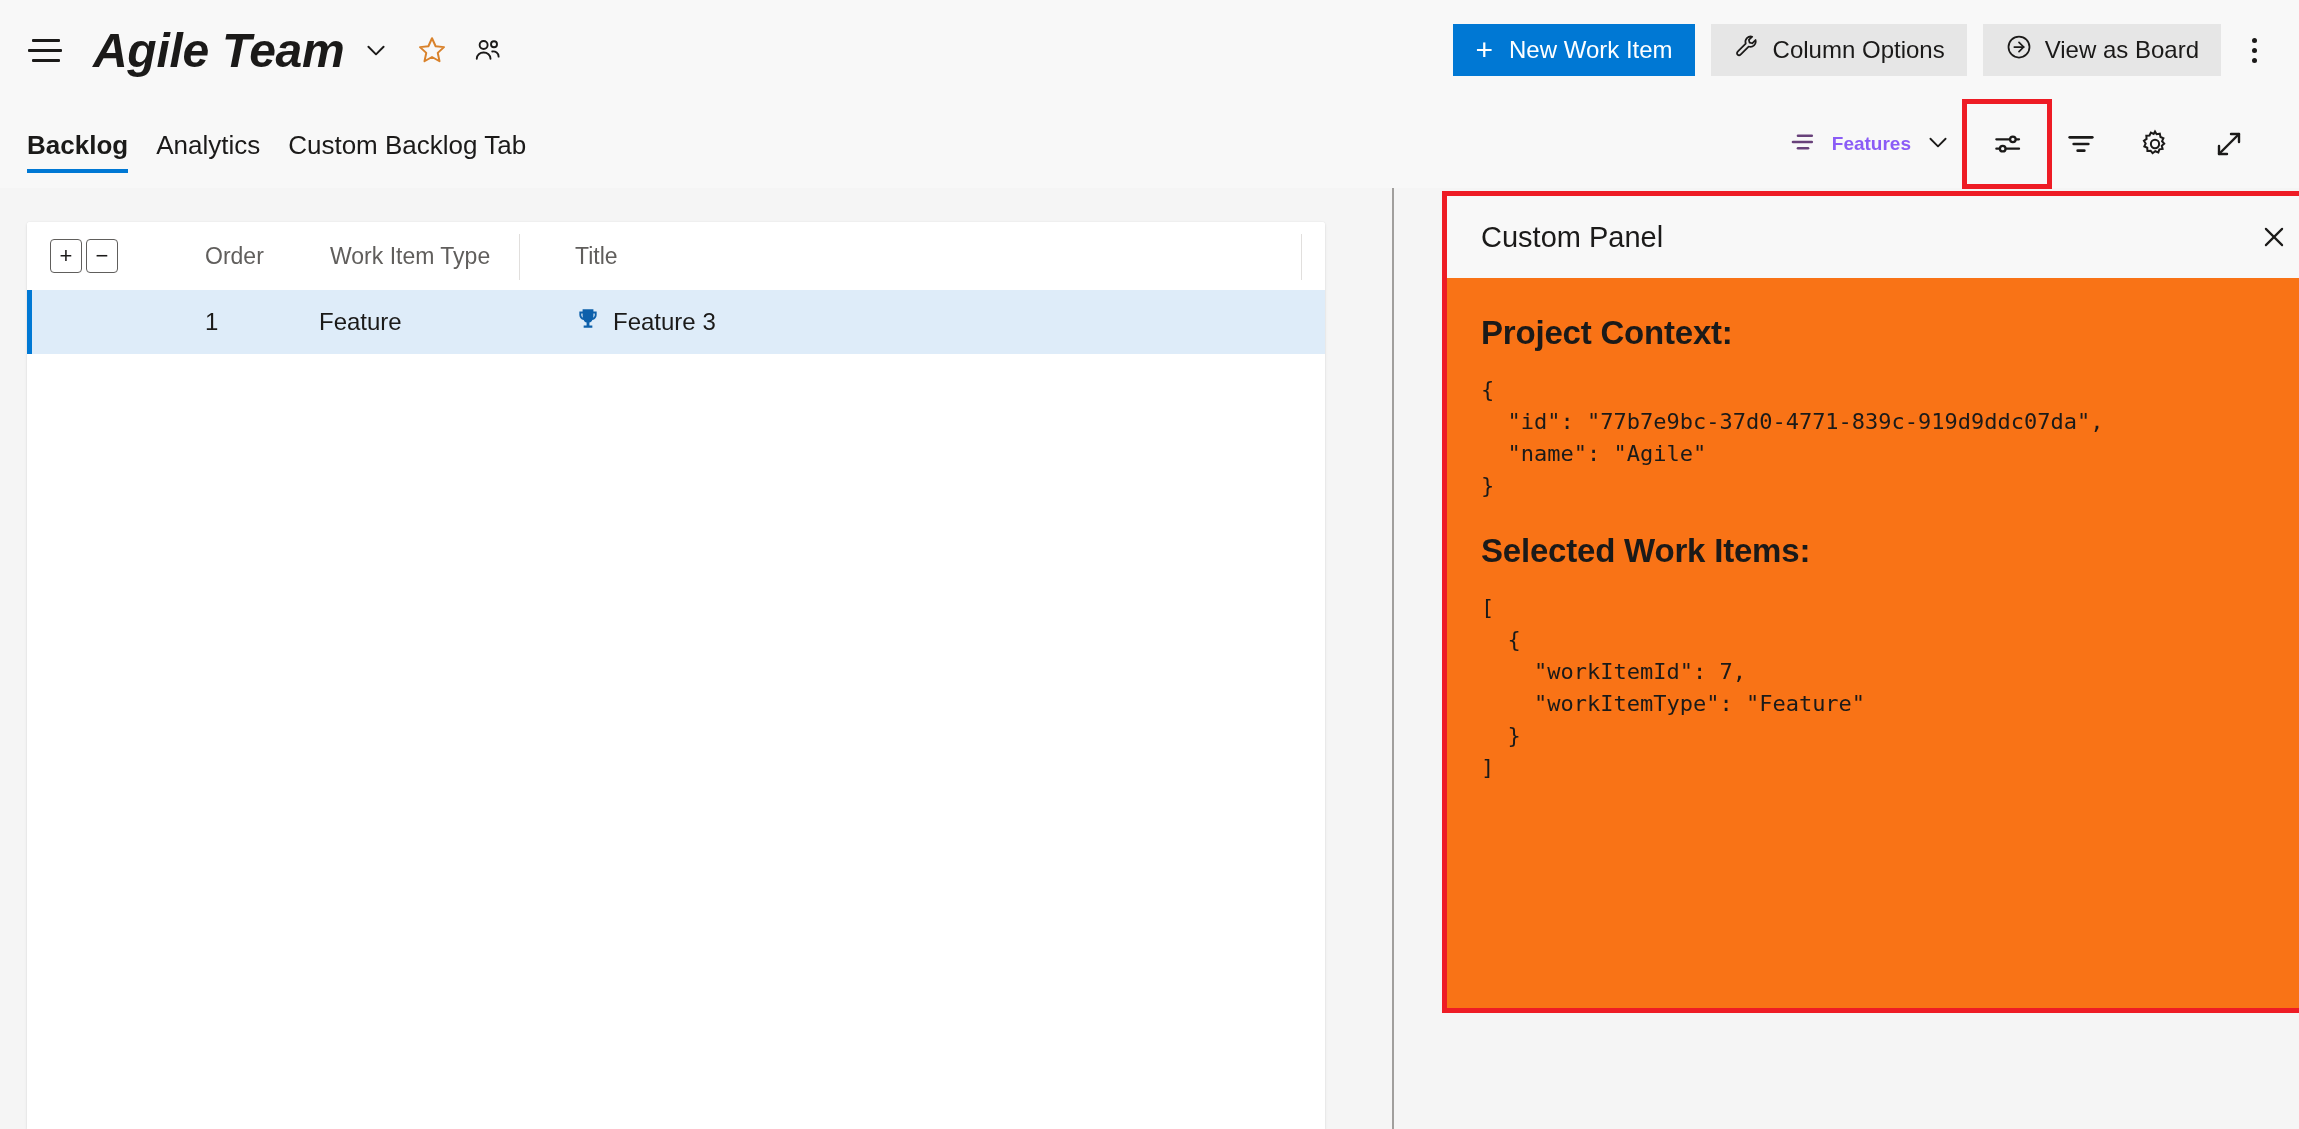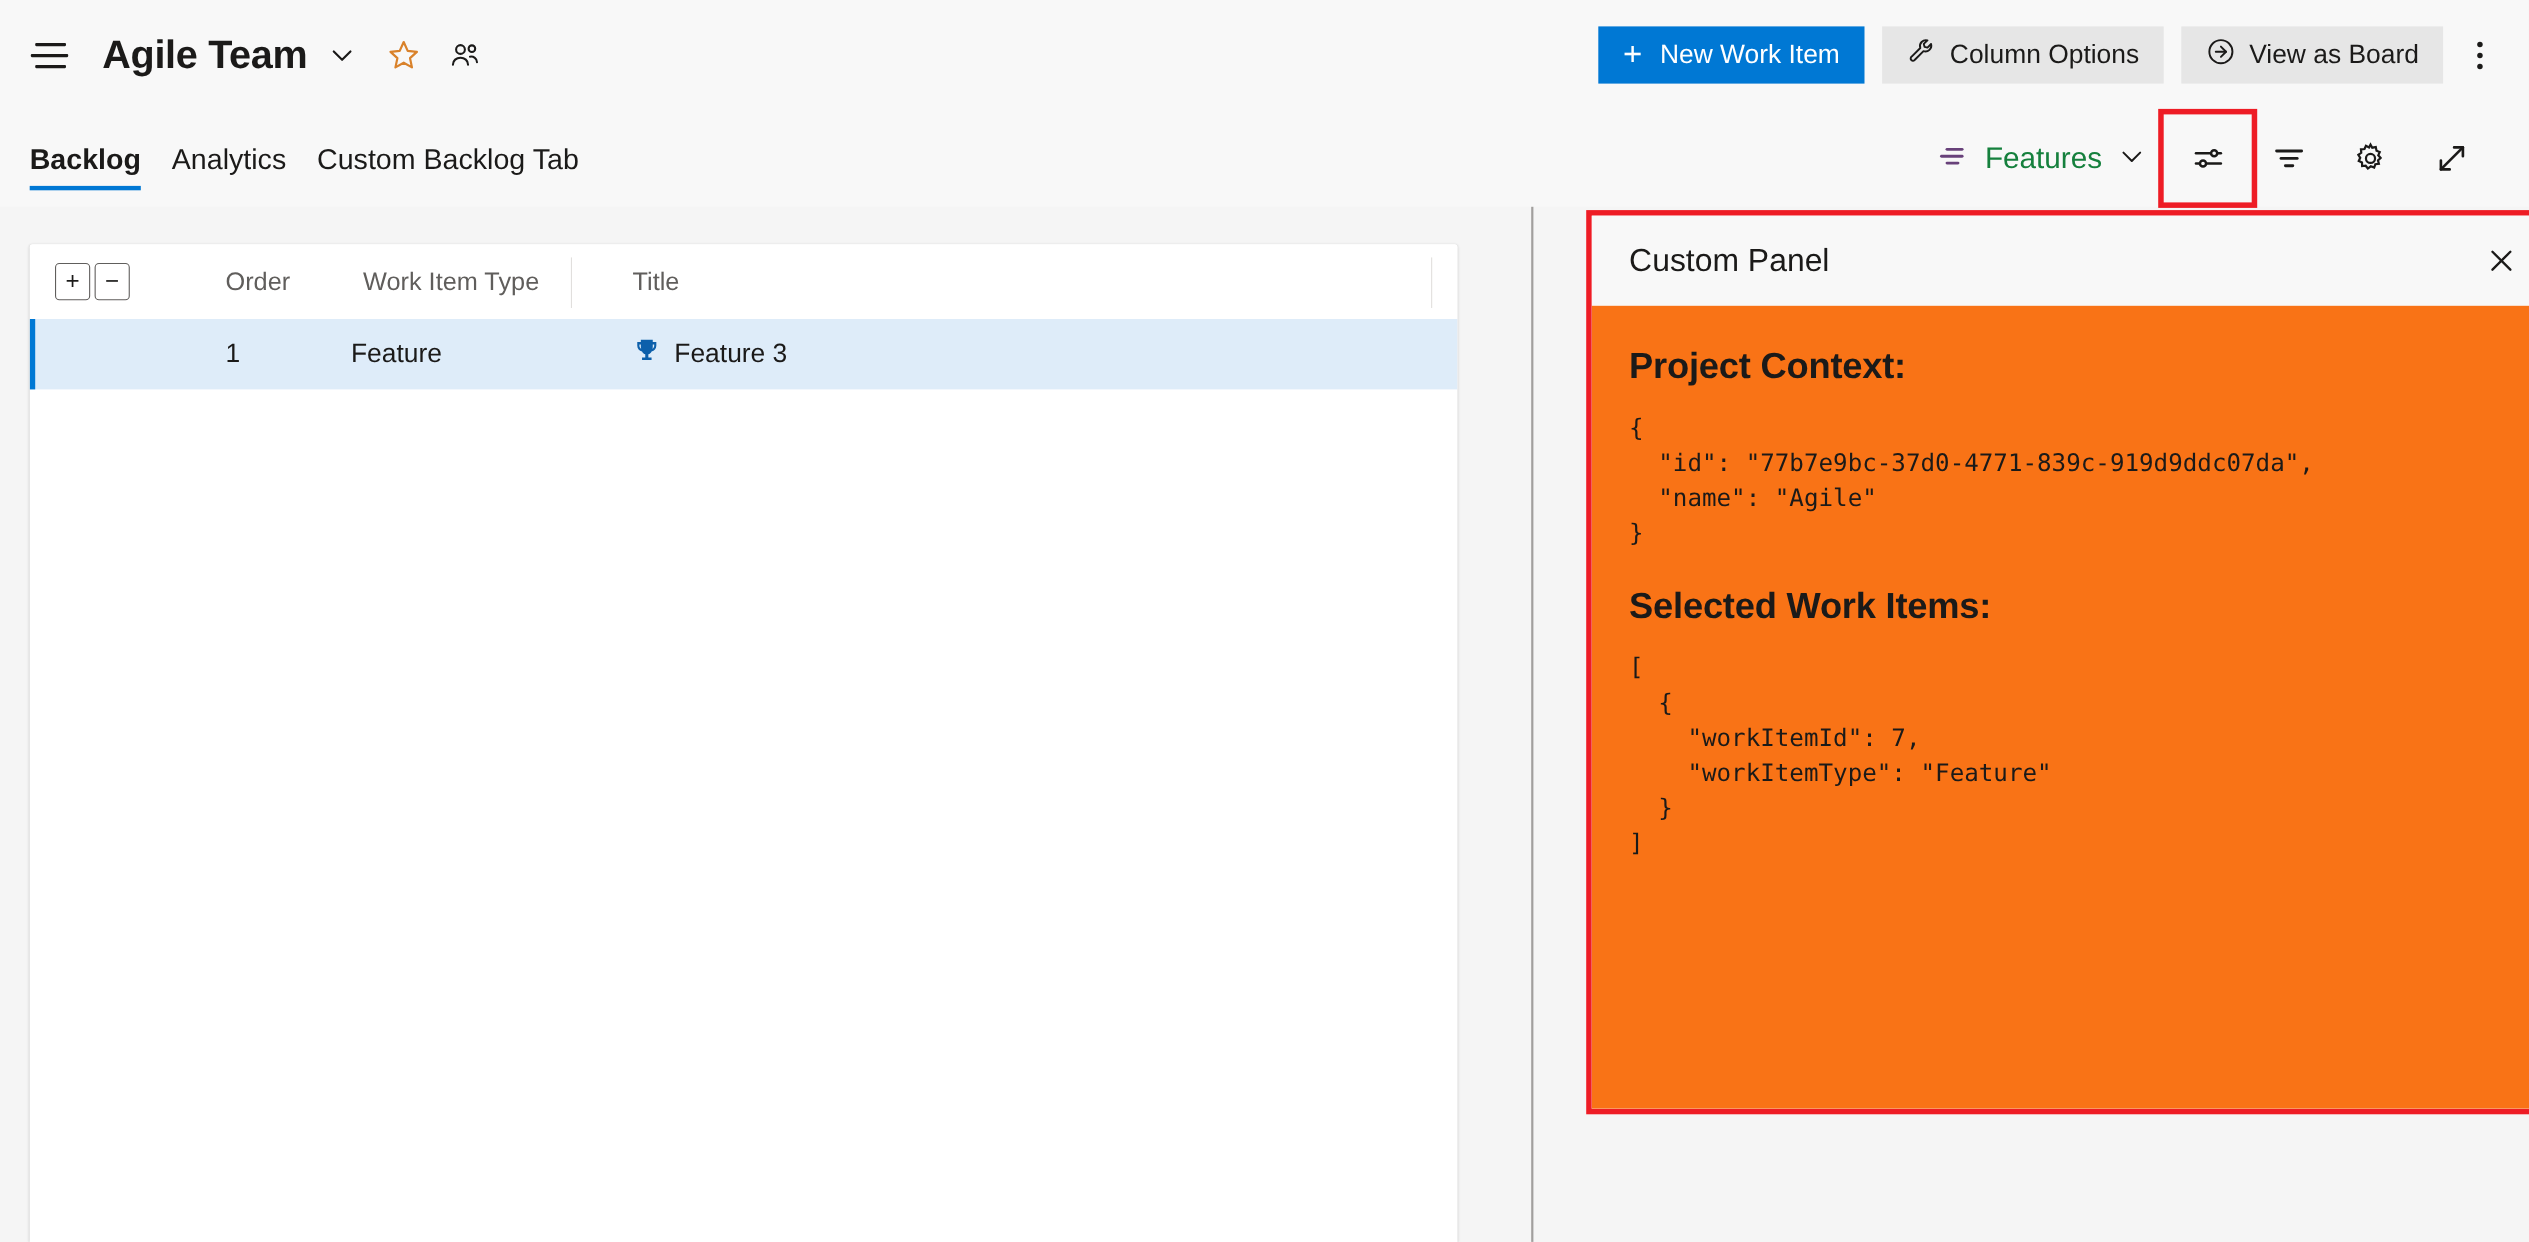--- a/index.html
+++ b/index.html
@@ -42,25 +42,26 @@
     height: 3px;
     background: #1b1a19;
     border-radius: 1px;
   }
   .hamburger span:nth-child(1) { width: 28px; margin-left: 0; }
   .hamburger span:nth-child(2) { width: 34px; margin-left: -3px; }
   .hamburger span:nth-child(3) { width: 28px; margin-left: 0; }
 
   .team-title {
     margin-left: 27px;
-    font-size: 36px;
+    font-size: 48px;
     font-weight: 600;
     letter-spacing: -0.3px;
     color: #1b1a19;
     white-space: nowrap;
+    font-style: italic;
   }
   .chev-down {
     margin-left: 19px;
     width: 26px; height: 26px;
     display: flex; align-items: center; justify-content: center;
     cursor: pointer;
   }
   .star-icon {
     margin-left: 26px;
     width: 34px; height: 34px;
@@ -166,23 +167,24 @@
   }
   .features-pivot {
     display: flex;
     align-items: center;
     gap: 14px;
     cursor: pointer;
     padding: 8px 6px;
     margin-right: 24px;
   }
   .features-label {
-    font-size: 27px;
-    color: #15803d;
-    white-space: nowrap;
+    font-size: 19px;
+    color: #8b5cf6;
+    white-space: nowrap;
+    font-weight: bold;
   }
   .icon-btn {
     width: 52px; height: 52px;
     display: flex; align-items: center; justify-content: center;
     cursor: pointer;
     margin-right: 22px;
     position: relative;
   }
   .icon-btn.highlighted {
     outline: 5px solid #ee1c25;

